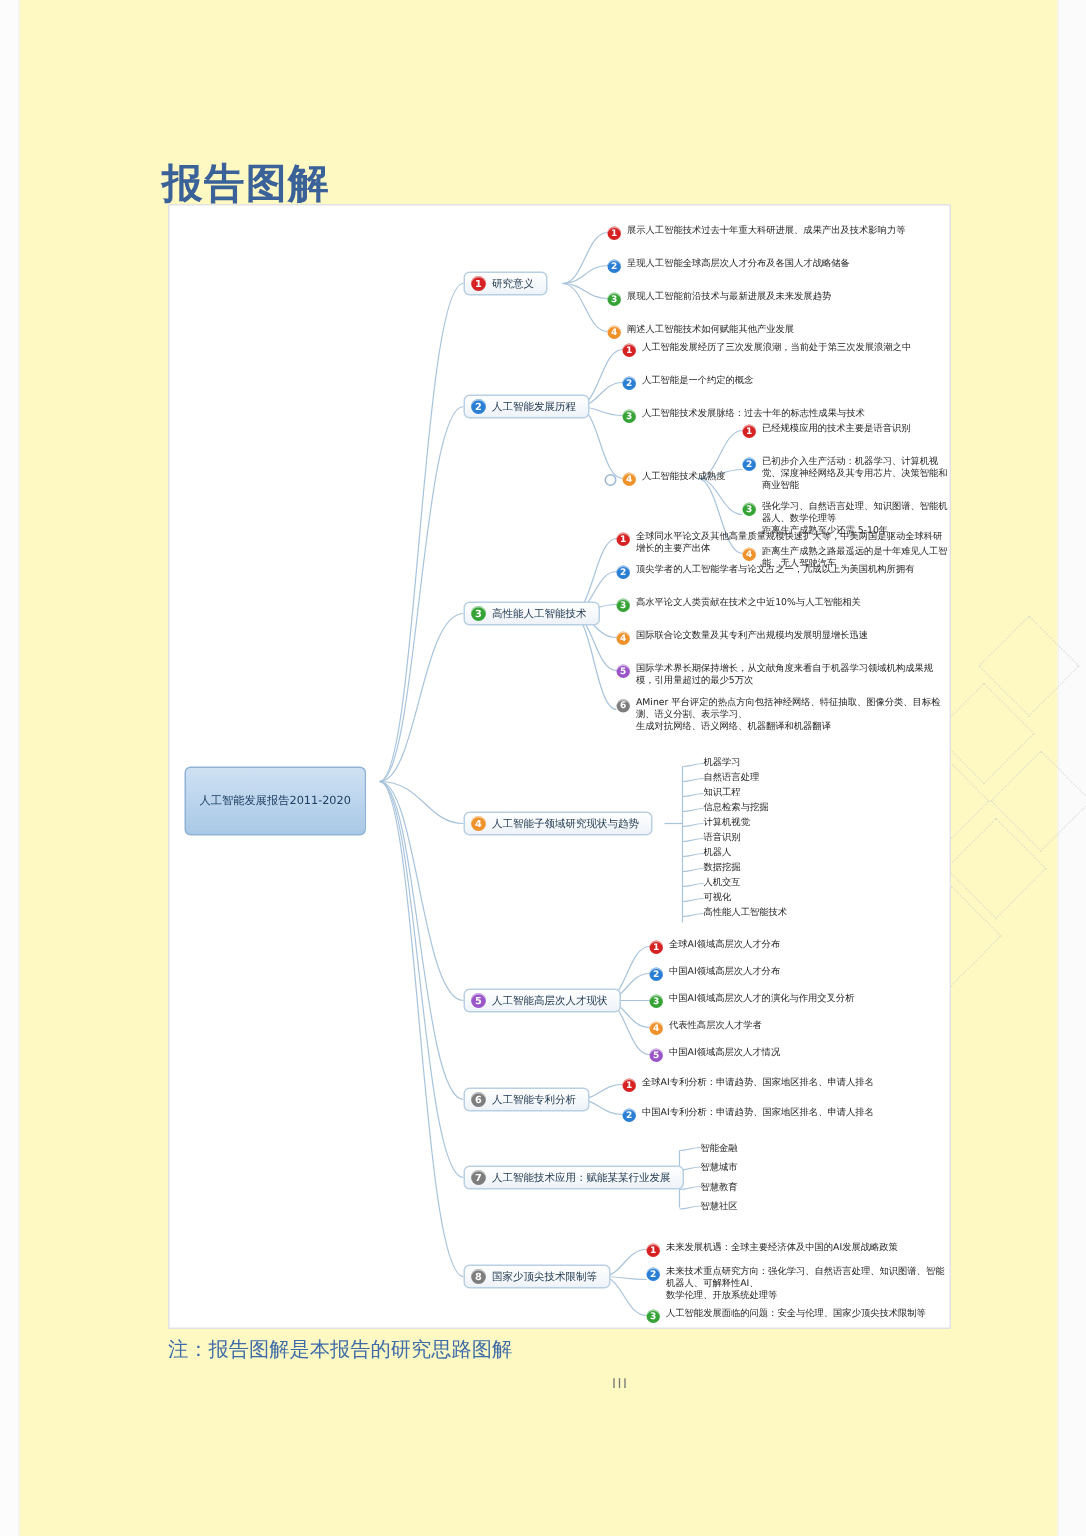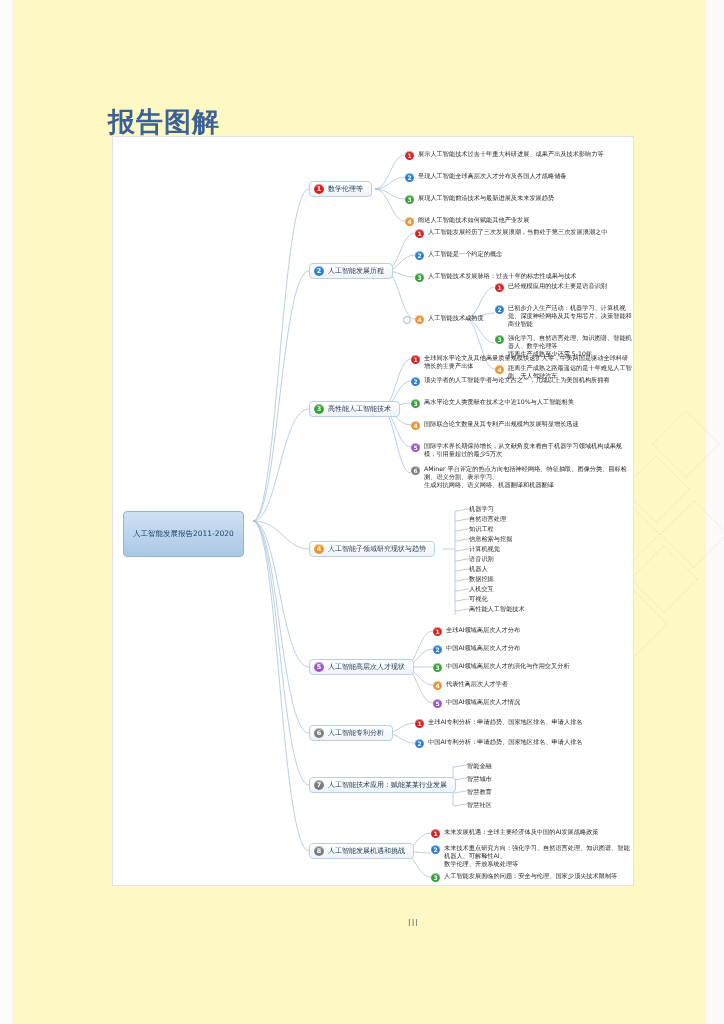--- a/index.html
+++ b/index.html
@@ -284,21 +284,21 @@
           <path d="M288,714 C302,714 304,740 318,740"></path>
         </g>
       </svg>
 
       <div class="root-node">
         <span>人工智能发展报告2011-2020</span>
       </div>
 
       <div class="branch" style="left:196px; top:44px;">
         <span class="badge c1">1</span>
-        <span>数学伦理等</span>
+        <span>研究意义</span>
       </div>
       <div class="leaf" style="left:292px; top:13px;">
         <span class="badge c1">1</span>
         <span class="leaf-text">展示人工智能技术过去十年重大科研进展、成果产出及技术影响力等</span>
       </div>
       <div class="leaf" style="left:292px; top:35px;">
         <span class="badge c2">2</span>
         <span class="leaf-text">呈现人工智能全球高层次人才分布及各国人才战略储备</span>
       </div>
       <div class="leaf" style="left:292px; top:57px;">
@@ -438,36 +438,37 @@
         <span class="badge c6">7</span>
         <span>人工智能技术应用：赋能某某行业发展</span>
       </div>
       <div class="plain" style="left:354px; top:625px;">智能金融</div>
       <div class="plain" style="left:354px; top:638px;">智慧城市</div>
       <div class="plain" style="left:354px; top:651px;">智慧教育</div>
       <div class="plain" style="left:354px; top:664px;">智慧社区</div>
 
       <div class="branch" style="left:196px; top:706px;">
         <span class="badge c6">8</span>
-        <span>人工智能发展机遇和挑战</span>
+        <span>国家少顶尖技术限制等</span>
       </div>
       <div class="leaf" style="left:318px; top:691px;">
         <span class="badge c1">1</span>
         <span class="leaf-text">未来发展机遇：全球主要经济体及中国的AI发展战略政策</span>
       </div>
       <div class="leaf" style="left:318px; top:707px;">
         <span class="badge c2">2</span>
         <span class="leaf-text">未来技术重点研究方向：强化学习、自然语言处理、知识图谱、智能机器人、可解释性AI、
 数学伦理、开放系统处理等</span>
       </div>
       <div class="leaf" style="left:318px; top:735px;">
         <span class="badge c3">3</span>
         <span class="leaf-text">人工智能发展面临的问题：安全与伦理、国家少顶尖技术限制等</span>
       </div>
 
     </div>
   </div>
 
   <div class="note">
+    <div>注：报告图解是本报告的研究思路图解</div>
   </div>
 
   <div class="page-num">III</div>
 </div>
 
 </body></html>

